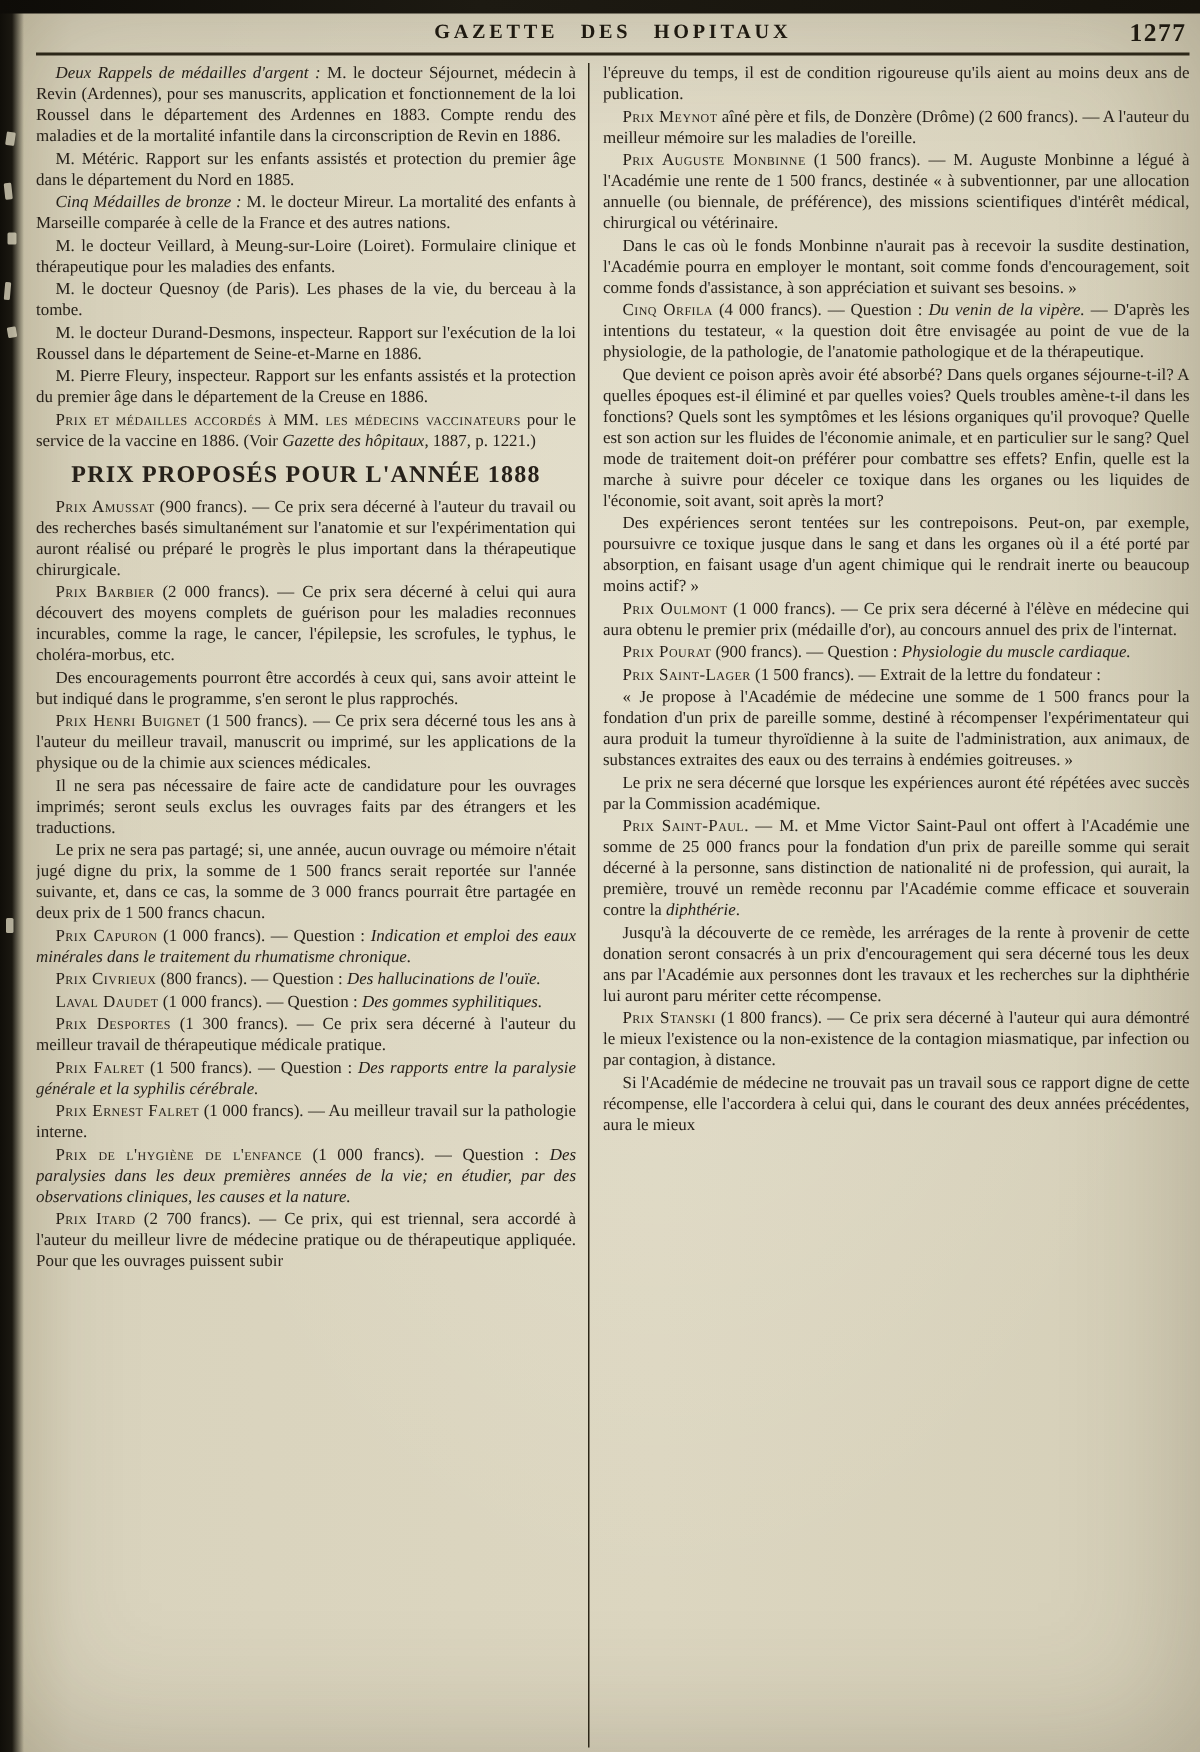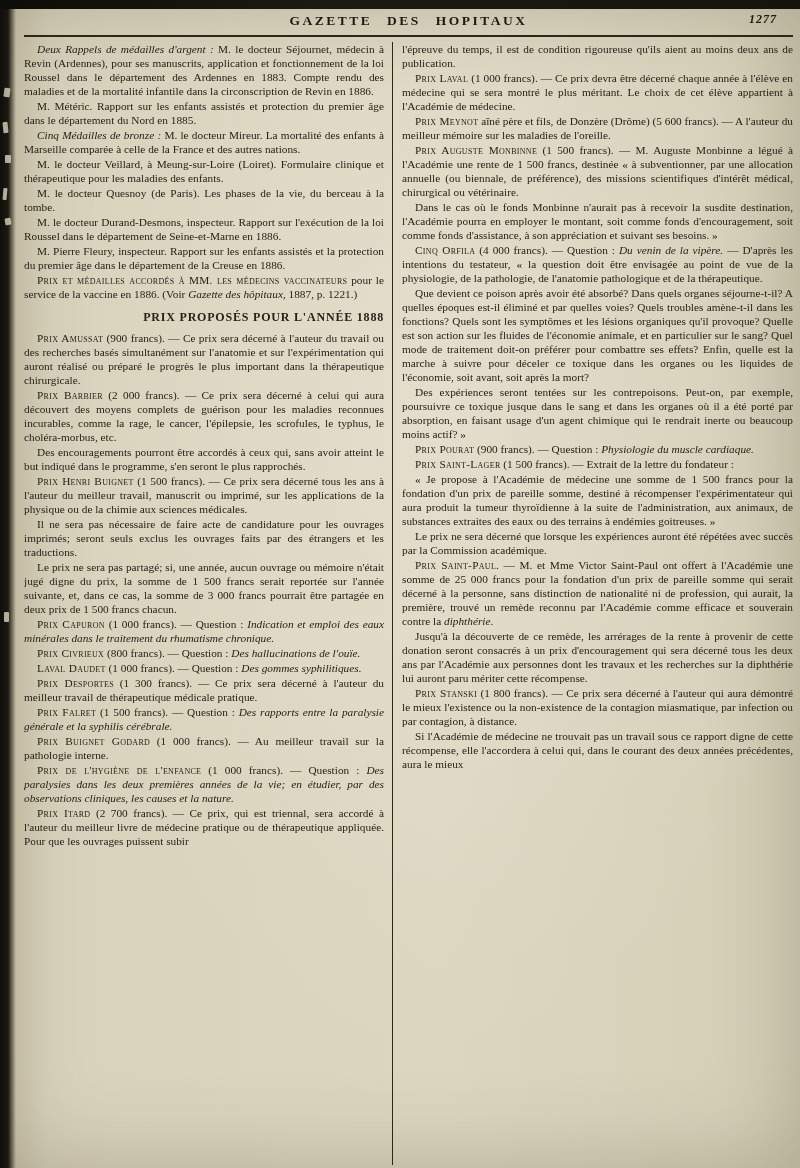--- a/index.html
+++ b/index.html
@@ -28,36 +28,36 @@
   .m2 { left: 3px; top: 122px; width: 5px; height: 11px; transform: rotate(-6deg); }
   .m3 { left: 5px; top: 155px; width: 6px; height: 8px; }
   .m4 { left: 3px; top: 188px; width: 4px; height: 12px; transform: rotate(5deg); }
   .m5 { left: 5px; top: 218px; width: 6px; height: 7px; transform: rotate(-10deg); }
   .m6 { left: 4px; top: 612px; width: 5px; height: 10px; }
 
   .content { position: absolute; top: 9px; left: 24px; right: 7px; bottom: 0; z-index: 1; }
   .masthead { position: relative; height: 24px; }
   .journal-title { position: absolute; left: 0; right: 0; top: 4px; text-align: center;
     font-weight: bold; font-size: 13.5px; letter-spacing: 2.5px; word-spacing: 9px; color: #1f1a11; }
-  .page-number { position: absolute; right: 16px; top: 3px; font-weight: bold;
-    font-size: 12px; letter-spacing: 1px; color: #1f1a11; font-style: italic; }
+  .page-number { position: absolute; right: 2px; top: 3px; font-weight: bold;
+    font-size: 17px; letter-spacing: 1px; color: #1f1a11; }
   .header-rule { border-top: 2px solid #2c2718; margin-top: 2px; }
 
   .columns { display: flex; align-items: stretch; padding-top: 5px; height: 1128px; }
   .column { text-align: justify; font-size: 11.3px; line-height: 14px; overflow: hidden; font-family: Liberation Serif, serif; }
   .column.left { width: 368px; padding-right: 8px; }
   .divider { width: 1px; background: #2c2718; flex: none; }
   .column.right { flex: 1; padding-left: 9px; }
 
   .para { margin: 0 0 1px 0; }
   .para.indent { text-indent: 13px; }
   .seg-n {}
   .seg-i { font-style: italic; }
   .seg-sc { font-variant: small-caps; letter-spacing: .3px; }
-  .col-heading { text-align: right; font-weight: bold; font-size: 12px;
+  .col-heading { text-align: center; font-weight: bold; font-size: 16px;
     letter-spacing: .8px; margin: 9px 0 7px; }
 </style>
 </head>
 <body>
 
 <div class="page">
   <div class="top-edge"></div>
   <div class="left-edge"></div>
   <div class="scan-mark m1"></div>
   <div class="scan-mark m2"></div>
@@ -87,34 +87,34 @@
           <p class="para indent"><span class="seg-sc">Prix Barbier</span><span class="seg-n"> (2 000 francs). — Ce prix sera décerné à celui qui aura découvert des moyens complets de guérison pour les maladies reconnues incurables, comme la rage, le cancer, l'épilepsie, les scrofules, le typhus, le choléra-morbus, etc.</span></p>
           <p class="para indent"><span class="seg-n">Des encouragements pourront être accordés à ceux qui, sans avoir atteint le but indiqué dans le programme, s'en seront le plus rapprochés.</span></p>
           <p class="para indent"><span class="seg-sc">Prix Henri Buignet</span><span class="seg-n"> (1 500 francs). — Ce prix sera décerné tous les ans à l'auteur du meilleur travail, manuscrit ou imprimé, sur les applications de la physique ou de la chimie aux sciences médicales.</span></p>
           <p class="para indent"><span class="seg-n">Il ne sera pas nécessaire de faire acte de candidature pour les ouvrages imprimés; seront seuls exclus les ouvrages faits par des étrangers et les traductions.</span></p>
           <p class="para indent"><span class="seg-n">Le prix ne sera pas partagé; si, une année, aucun ouvrage ou mémoire n'était jugé digne du prix, la somme de 1 500 francs serait reportée sur l'année suivante, et, dans ce cas, la somme de 3 000 francs pourrait être partagée en deux prix de 1 500 francs chacun.</span></p>
           <p class="para indent"><span class="seg-sc">Prix Capuron</span><span class="seg-n"> (1 000 francs). — Question : </span><span class="seg-i">Indication et emploi des eaux minérales dans le traitement du rhumatisme chronique.</span></p>
           <p class="para indent"><span class="seg-sc">Prix Civrieux</span><span class="seg-n"> (800 francs). — Question : </span><span class="seg-i">Des hallucinations de l'ouïe.</span></p>
           <p class="para indent"><span class="seg-sc">Laval Daudet</span><span class="seg-n"> (1 000 francs). — Question : </span><span class="seg-i">Des gommes syphilitiques.</span></p>
           <p class="para indent"><span class="seg-sc">Prix Desportes</span><span class="seg-n"> (1 300 francs). — Ce prix sera décerné à l'auteur du meilleur travail de thérapeutique médicale pratique.</span></p>
           <p class="para indent"><span class="seg-sc">Prix Falret</span><span class="seg-n"> (1 500 francs). — Question : </span><span class="seg-i">Des rapports entre la paralysie générale et la syphilis cérébrale.</span></p>
-          <p class="para indent"><span class="seg-sc">Prix Buignet Godard</span><span class="seg-n"> (1 000 francs). — Au meilleur travail sur la pathologie interne.</span></p>
+          <p class="para indent"><span class="seg-sc">Prix Ernest Falret</span><span class="seg-n"> (1 000 francs). — Au meilleur travail sur la pathologie interne.</span></p>
           <p class="para indent"><span class="seg-sc">Prix de l'hygiène de l'enfance</span><span class="seg-n"> (1 000 francs). — Question : </span><span class="seg-i">Des paralysies dans les deux premières années de la vie; en étudier, par des observations cliniques, les causes et la nature.</span></p>
           <p class="para indent"><span class="seg-sc">Prix Itard</span><span class="seg-n"> (2 700 francs). — Ce prix, qui est triennal, sera accordé à l'auteur du meilleur livre de médecine pratique ou de thérapeutique appliquée. Pour que les ouvrages puissent subir</span></p>
         </div>
       <div class="divider"></div>
       <div class="column right" id="col-right">
           <p class="para"><span class="seg-n">l'épreuve du temps, il est de condition rigoureuse qu'ils aient au moins deux ans de publication.</span></p>
-          <p class="para indent"><span class="seg-sc">Prix Laval</span><span class="seg-n"> (1 000 francs). — Ce prix devra être décerné chaque année à l'élève en médecine qui se sera montré le plus méritant. Le choix de cet élève appartient à l'Académie de médecine.</span></p>
-          <p class="para indent"><span class="seg-sc">Prix Meynot</span><span class="seg-n"> aîné père et fils, de Donzère (Drôme) (5 600 francs). — A l'auteur du meilleur mémoire sur les maladies de l'oreille.</span></p>
+          <p class="para indent"><span class="seg-sc">Prix Meynot</span><span class="seg-n"> aîné père et fils, de Donzère (Drôme) (2 600 francs). — A l'auteur du meilleur mémoire sur les maladies de l'oreille.</span></p>
           <p class="para indent"><span class="seg-sc">Prix Auguste Monbinne</span><span class="seg-n"> (1 500 francs). — M. Auguste Monbinne a légué à l'Académie une rente de 1 500 francs, destinée « à subventionner, par une allocation annuelle (ou biennale, de préférence), des missions scientifiques d'intérêt médical, chirurgical ou vétérinaire.</span></p>
           <p class="para indent"><span class="seg-n">Dans le cas où le fonds Monbinne n'aurait pas à recevoir la susdite destination, l'Académie pourra en employer le montant, soit comme fonds d'encouragement, soit comme fonds d'assistance, à son appréciation et suivant ses besoins. »</span></p>
           <p class="para indent"><span class="seg-sc">Cinq Orfila</span><span class="seg-n"> (4 000 francs). — Question : </span><span class="seg-i">Du venin de la vipère.</span><span class="seg-n"> — D'après les intentions du testateur, « la question doit être envisagée au point de vue de la physiologie, de la pathologie, de l'anatomie pathologique et de la thérapeutique.</span></p>
           <p class="para indent"><span class="seg-n">Que devient ce poison après avoir été absorbé? Dans quels organes séjourne-t-il? A quelles époques est-il éliminé et par quelles voies? Quels troubles amène-t-il dans les fonctions? Quels sont les symptômes et les lésions organiques qu'il provoque? Quelle est son action sur les fluides de l'économie animale, et en particulier sur le sang? Quel mode de traitement doit-on préférer pour combattre ses effets? Enfin, quelle est la marche à suivre pour déceler ce toxique dans les organes ou les liquides de l'économie, soit avant, soit après la mort?</span></p>
           <p class="para indent"><span class="seg-n">Des expériences seront tentées sur les contrepoisons. Peut-on, par exemple, poursuivre ce toxique jusque dans le sang et dans les organes où il a été porté par absorption, en faisant usage d'un agent chimique qui le rendrait inerte ou beaucoup moins actif? »</span></p>
+          <p class="para indent"><span class="seg-sc">Prix Oulmont</span><span class="seg-n"> (1 000 francs). — Ce prix sera décerné à l'élève en médecine qui aura obtenu le premier prix (médaille d'or), au concours annuel des prix de l'internat.</span></p>
           <p class="para indent"><span class="seg-sc">Prix Pourat</span><span class="seg-n"> (900 francs). — Question : </span><span class="seg-i">Physiologie du muscle cardiaque.</span></p>
           <p class="para indent"><span class="seg-sc">Prix Saint-Lager</span><span class="seg-n"> (1 500 francs). — Extrait de la lettre du fondateur :</span></p>
           <p class="para indent"><span class="seg-n">« Je propose à l'Académie de médecine une somme de 1 500 francs pour la fondation d'un prix de pareille somme, destiné à récompenser l'expérimentateur qui aura produit la tumeur thyroïdienne à la suite de l'administration, aux animaux, de substances extraites des eaux ou des terrains à endémies goitreuses. »</span></p>
           <p class="para indent"><span class="seg-n">Le prix ne sera décerné que lorsque les expériences auront été répétées avec succès par la Commission académique.</span></p>
           <p class="para indent"><span class="seg-sc">Prix Saint-Paul</span><span class="seg-n">. — M. et Mme Victor Saint-Paul ont offert à l'Académie une somme de 25 000 francs pour la fondation d'un prix de pareille somme qui serait décerné à la personne, sans distinction de nationalité ni de profession, qui aurait, la première, trouvé un remède reconnu par l'Académie comme efficace et souverain contre la </span><span class="seg-i">diphthérie</span><span class="seg-n">.</span></p>
           <p class="para indent"><span class="seg-n">Jusqu'à la découverte de ce remède, les arrérages de la rente à provenir de cette donation seront consacrés à un prix d'encouragement qui sera décerné tous les deux ans par l'Académie aux personnes dont les travaux et les recherches sur la diphthérie lui auront paru mériter cette récompense.</span></p>
           <p class="para indent"><span class="seg-sc">Prix Stanski</span><span class="seg-n"> (1 800 francs). — Ce prix sera décerné à l'auteur qui aura démontré le mieux l'existence ou la non-existence de la contagion miasmatique, par infection ou par contagion, à distance.</span></p>
           <p class="para indent"><span class="seg-n">Si l'Académie de médecine ne trouvait pas un travail sous ce rapport digne de cette récompense, elle l'accordera à celui qui, dans le courant des deux années précédentes, aura le mieux</span></p>
         </div>
     </div>

